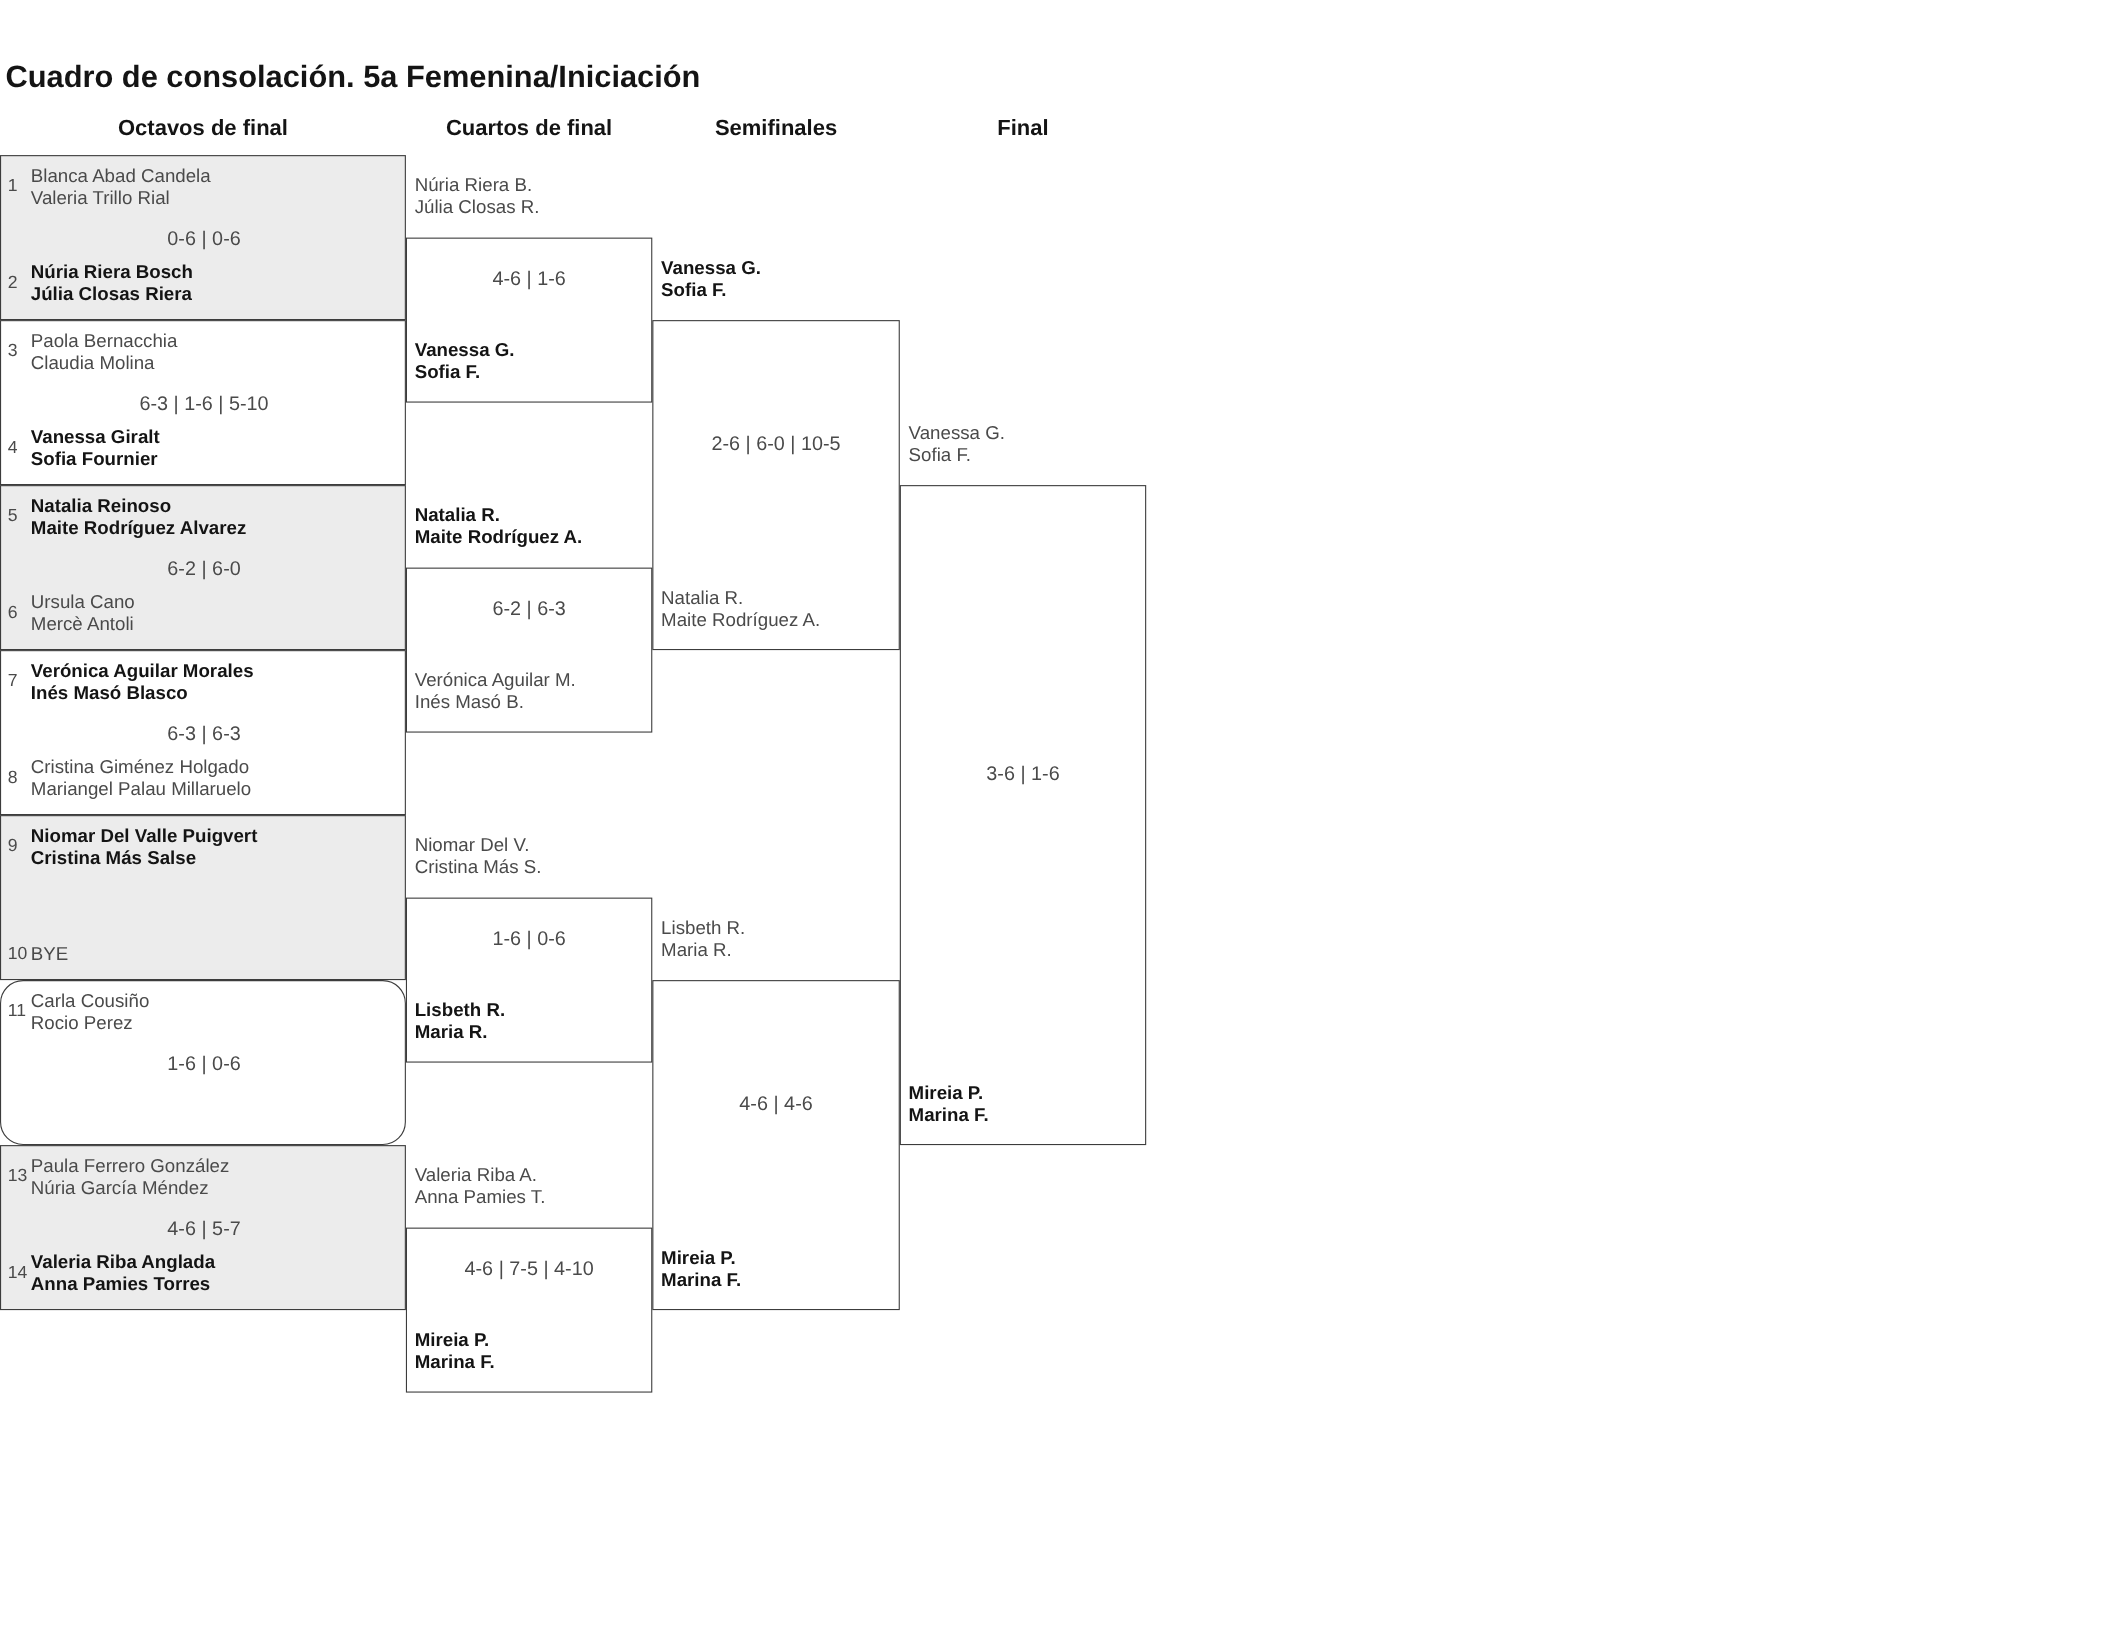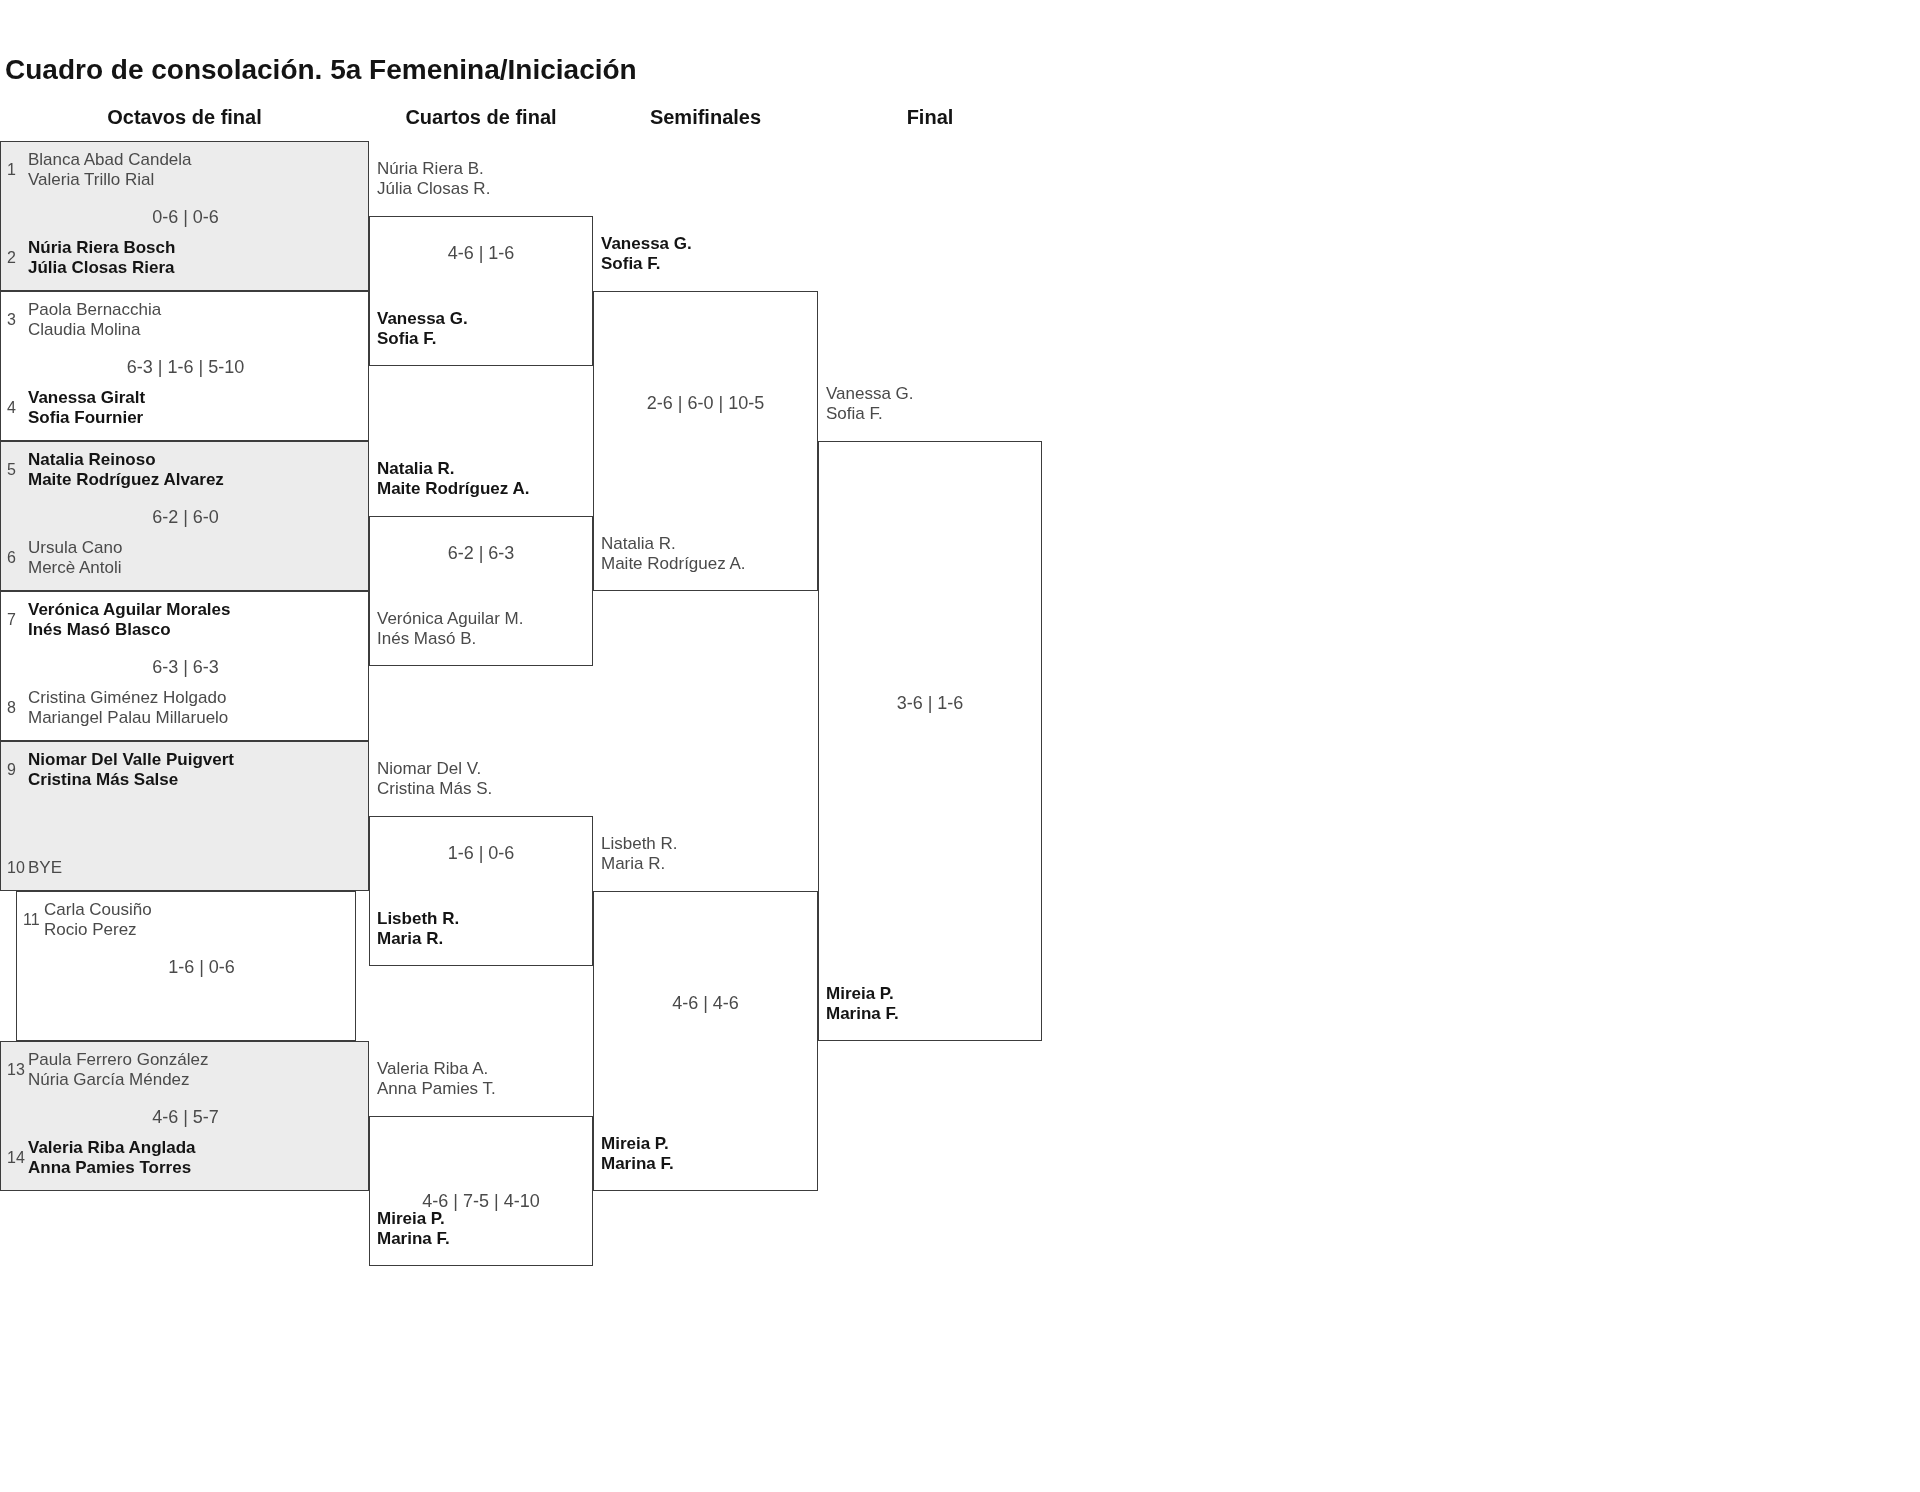--- a/index.html
+++ b/index.html
@@ -113,21 +113,21 @@
             <div>Cristina Más Salse</div>
           </div>
         </div>
         <div class="entry" style="left: 0px; top: 116px; height: 20px;">
           <div class="seed">10</div>
           <div class="names">
             <div>BYE</div>
           </div>
         </div>
       </div>
-      <div class="r1box" style="left: 16px; top: 891px; width: 340px; height: 150px;">
+      <div class="r1box" style="left: 0px; top: 891px; width: 369px; height: 150px; border-radius: 21px;">
         <div class="entry" style="left: 0px; top: 8px; height: 40px;">
           <div class="seed">11</div>
           <div class="names">
             <div>Carla Cousiño</div>
             <div>Rocio Perez</div>
           </div>
         </div>
         <div class="score" style="left: 0px; top: 65px; width: 369px; height: 20px;">1-6 | 0-6</div>
       </div>
       <div class="r1box shaded" style="left: 0px; top: 1041px; width: 369px; height: 150px;">
@@ -179,21 +179,21 @@
       <div class="score" style="left: 369px; top: 843px; width: 224px; height: 20px;">1-6 | 0-6</div>
       <div class="mbox" style="left: 369px; top: 1116px; width: 224px; height: 150px;"></div>
       <div class="adv" style="left: 377px; top: 1059px;">
         <div>Valeria Riba A.</div>
         <div>Anna Pamies T.</div>
       </div>
       <div class="adv w" style="left: 377px; top: 1209px;">
         <div>Mireia P.</div>
         <div>Marina F.</div>
       </div>
-      <div class="score" style="left: 369px; top: 1143px; width: 224px; height: 20px; margin-top: 48px;">4-6 | 7-5 | 4-10</div>
+      <div class="score" style="left: 369px; top: 1143px; width: 224px; height: 20px;">4-6 | 7-5 | 4-10</div>
       <div class="mbox" style="left: 593px; top: 291px; width: 225px; height: 300px;"></div>
       <div class="adv w" style="left: 601px; top: 234px;">
         <div>Vanessa G.</div>
         <div>Sofia F.</div>
       </div>
       <div class="adv" style="left: 601px; top: 534px;">
         <div>Natalia R.</div>
         <div>Maite Rodríguez A.</div>
       </div>
       <div class="score" style="left: 593px; top: 393px; width: 225px; height: 20px;">2-6 | 6-0 | 10-5</div>

